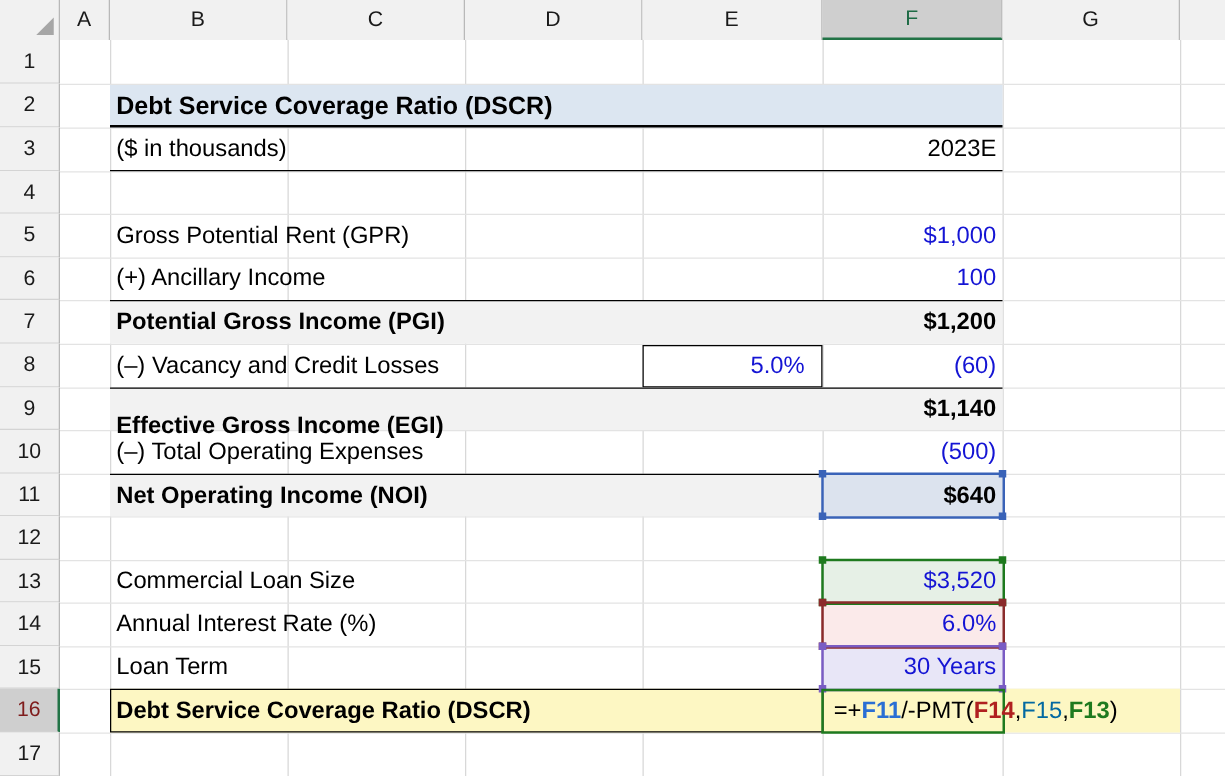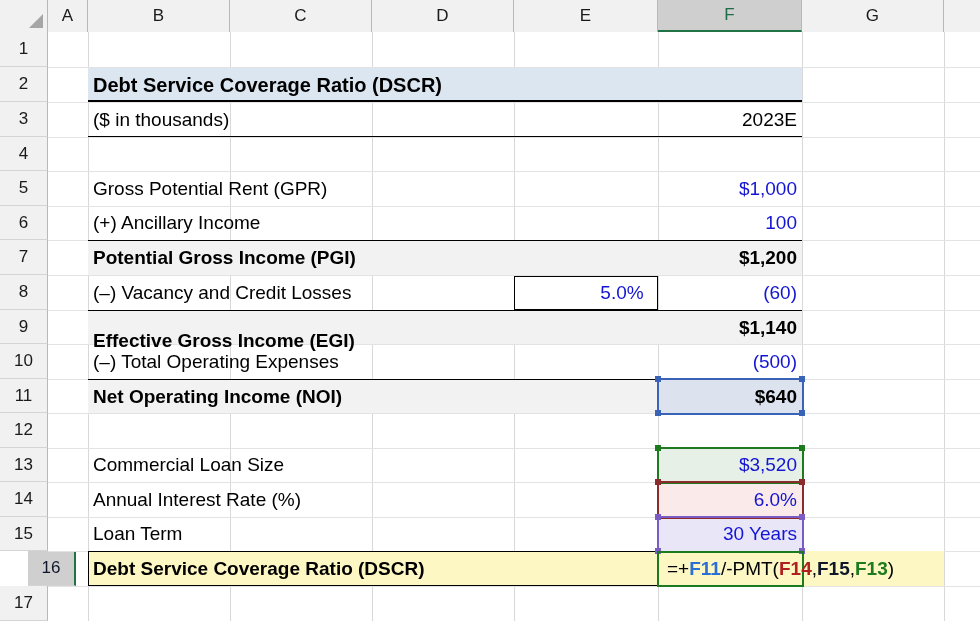--- a/index.html
+++ b/index.html
@@ -54,23 +54,22 @@
   .rh {
     position: absolute; left: 0; width: 48px;
     background: #f1f1f1;
     border-right: 1px solid #b8b8b8;
     border-bottom: 1px solid #d4d4d4;
     display: flex; align-items: center; justify-content: center;
     font-size: 17px; color: #1a1a1a;
   }
   .rh.sel {
     background: #cfcfcf;
-    color: #0f172a;
+    color: #7f1d1d;
     border-right: 2px solid #217346;
-    margin-left: 28px;
   }
 
   
   .vline {
     position: absolute; top: 32px; width: 1px; height: 589px;
     background: #d8d8d8;
   }
   .hline {
     position: absolute; left: 48px; width: 932px; height: 1px;
     background: #e3e3e3;
@@ -248,19 +247,19 @@
   <div class="handle" style="left:799px; top:548px; background:#7a5cc4;"></div>
 
   <div class="selbox" style="left:657px; top:551px; width:147px; height:36px; border:2px solid #1e7a1e; background:transparent;"></div>
 
   <div class="cell" id="formula-text" style="left:662px; top:551px; width:300px; height:35px; justify-content:flex-start; font-weight:bold; background:transparent;">
       <span style="color: rgb(0, 0, 0); font-weight: normal;">=+</span>
       <span style="color: rgb(42, 111, 212); font-weight: bold;">F11</span>
       <span style="color: rgb(0, 0, 0); font-weight: normal;">/-PMT(</span>
       <span style="color: rgb(176, 32, 32); font-weight: bold;">F14</span>
       <span style="color: rgb(0, 0, 0); font-weight: normal;">,</span>
-      <span style="color: #0f172a; font-weight: bold;">F15</span>
+      <span style="color: #0369a1; font-weight: normal;">F15</span>
       <span style="color: rgb(0, 0, 0); font-weight: normal;">,</span>
       <span style="color: rgb(30, 122, 30); font-weight: bold;">F13</span>
       <span style="color: rgb(0, 0, 0); font-weight: normal;">)</span>
     </div>
 
 </div>
 
 </body></html>

